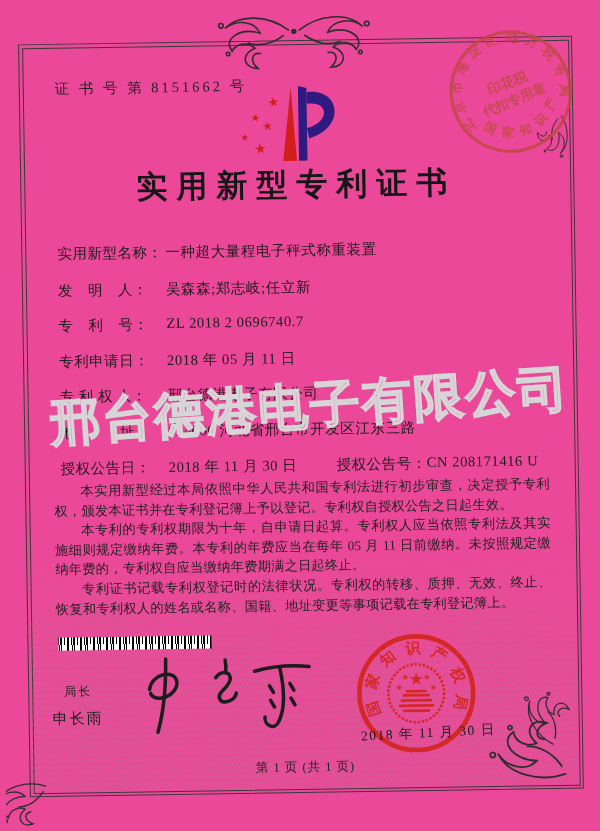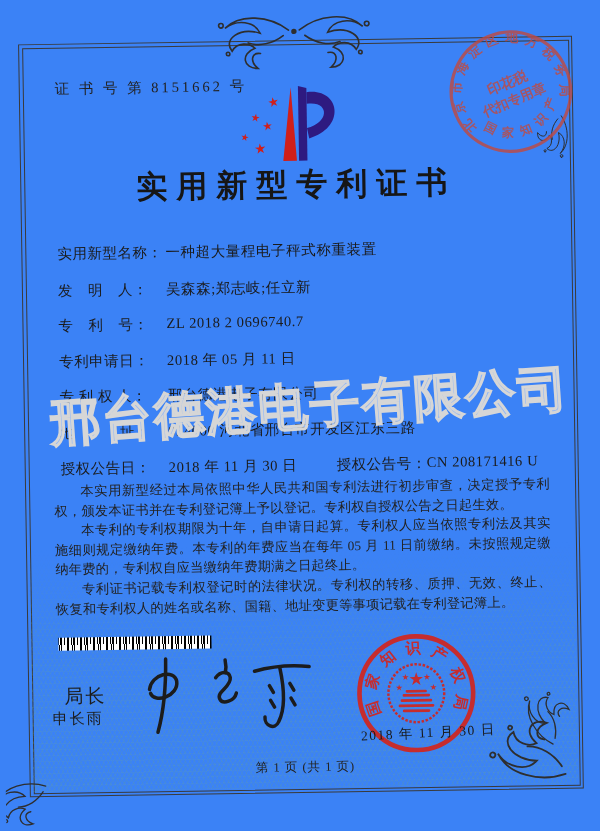--- a/index.html
+++ b/index.html
@@ -1,16 +1,16 @@
 <!DOCTYPE html>
 <html><head>
 <meta charset="utf-8">
 <style>
   html,body{margin:0;padding:0;background:#ffffff;}
-  .page{position:relative;width:600px;height:831px;background:#3b82f6;overflow:hidden;
+  .page{position:relative;width:600px;height:831px;background:#ec4899;overflow:hidden;
         font-family:"Liberation Serif","DejaVu Serif",serif;color:#1c1c1c;}
   .sheet{position:absolute;inset:0;transform:rotate(-0.9deg);transform-origin:300px 420px;}
 
   .frame{position:absolute;left:24px;top:40px;width:552px;height:751px;border:1.7px solid #3a3a3a;}
   .frame-inner{position:absolute;inset:2.5px;border:0.9px solid #3a3a3a;}
 
   .guilloche{position:absolute;left:27px;top:545px;width:546px;height:243px;
     background:
       repeating-linear-gradient(62deg, rgba(110,168,120,0.14) 0 1px, transparent 1px 4px),
       repeating-linear-gradient(-62deg, rgba(110,168,120,0.14) 0 1px, transparent 1px 4px),
@@ -35,21 +35,21 @@
              text-align:justify;color:#222;}
   .body-text p{margin:0;text-indent:2em;letter-spacing:0.3px;}
 
   .watermark{position:absolute;left:50px;top:372px;width:560px;font-size:50px;font-weight:700;
              letter-spacing:2px;white-space:nowrap;transform:rotate(-3deg);
              color:rgba(248,248,248,0.45);-webkit-text-stroke:1.4px #d6d6d6;z-index:4;pointer-events:none;}
 
   .barcode{position:absolute;left:55px;top:634px;width:153px;height:13px;
     background:repeating-linear-gradient(90deg,#000 0 1px,#fff 1px 2px,#000 2px 3.6px,#fff 3.6px 6px,#000 6px 6.8px,#fff 6.8px 8.4px,#000 8.4px 10.6px,#fff 10.6px 13px);}
 
-  .signer-title{position:absolute;left:60px;top:680px;font-size:19px;letter-spacing:2px;}
+  .signer-title{position:absolute;left:60px;top:680px;font-size:12px;letter-spacing:2px;}
   .signer-name{position:absolute;left:48px;top:706px;font-size:15px;letter-spacing:2px;}
   .signature{position:absolute;left:118px;top:645px;width:195px;height:95px;}
 
   .seal{position:absolute;left:350px;top:633px;width:124px;height:124px;z-index:5;}
   .seal-date{position:absolute;left:356px;top:726px;font-size:13.5px;letter-spacing:1.5px;color:#181818;
              z-index:6;transform:rotate(-2deg);}
 
   .tax-stamp{position:absolute;left:443px;top:22px;width:146px;height:146px;z-index:7;opacity:0.93;}
 
   .footer{position:absolute;left:0;top:759px;width:100%;text-align:center;font-size:12.5px;

